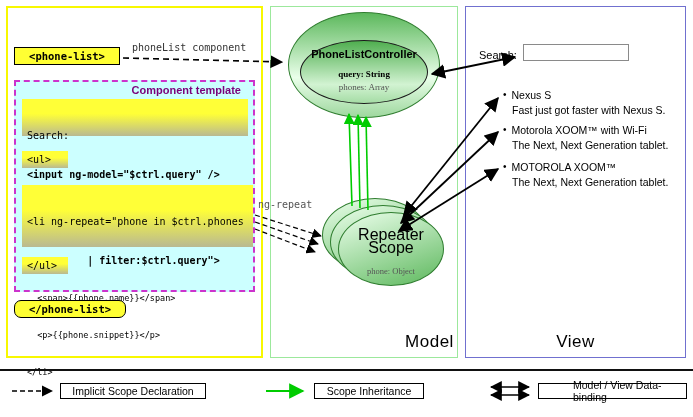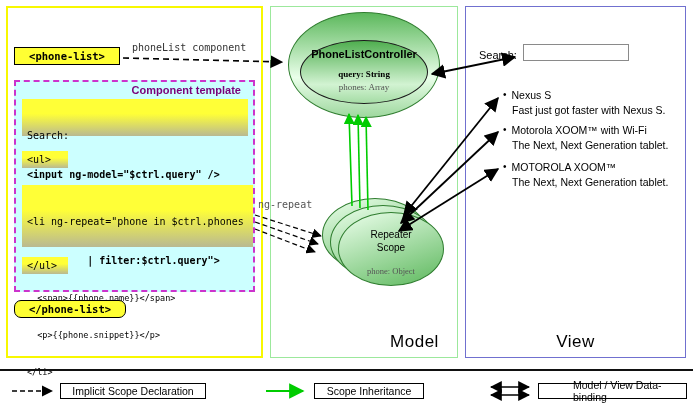--- a/index.html
+++ b/index.html
@@ -92,27 +92,27 @@
   <div class="ellipse inner-ctrl"></div>
   <div class="scope-title" style="left:300px;top:48px;width:128px;">PhoneListController</div>
   <div class="prop b" style="left:300px;top:69px;width:128px;">query: String</div>
   <div class="prop gray" style="left:300px;top:82px;width:128px;">phones: Array</div>
 
   <div class="arrowlabel gray" style="left:258px;top:199px;">ng-repeat</div>
 
   <div class="ellipse rep" style="left:322px;top:198px;"></div>
   <div class="ellipse rep" style="left:330px;top:205px;"></div>
   <div class="ellipse rep" style="left:338px;top:212px;"></div>
-  <div class="abs" style="left:338px;top:228px;width:106px;text-align:center;font-size:10px;line-height:13px;">
+  <div class="abs" style="left:338px;top:228px;width:106px;text-align:center;font-size:16px;line-height:13px;">
     <div>Repeater</div>
     <div>Scope</div>
   </div>
   <div class="prop gray" style="left:338px;top:266px;width:106px;font-size:8.5px;">phone: Object</div>
 
-  <div class="caption" style="left:258px;top:332px;width:217px;padding-left:48px;">Model</div>
+  <div class="caption" style="left:273px;top:332px;width:217px;padding-left:48px;">Model</div>
 
   <div class="search-label" style="left:479px;top:49px;">Search:</div>
   <input class="search-input" type="text" value="" style="">
 
   <div class="abs" style="left:503px;top:89px;width:175px;display:flex;">
     <span class="bullet">•</span>
     <span class="view-item-name">Nexus S</span>
   </div>
   <div class="abs view-item-snippet" style="left:512px;top:104px;width:175px;">Fast just got faster with Nexus S.</div>
 

